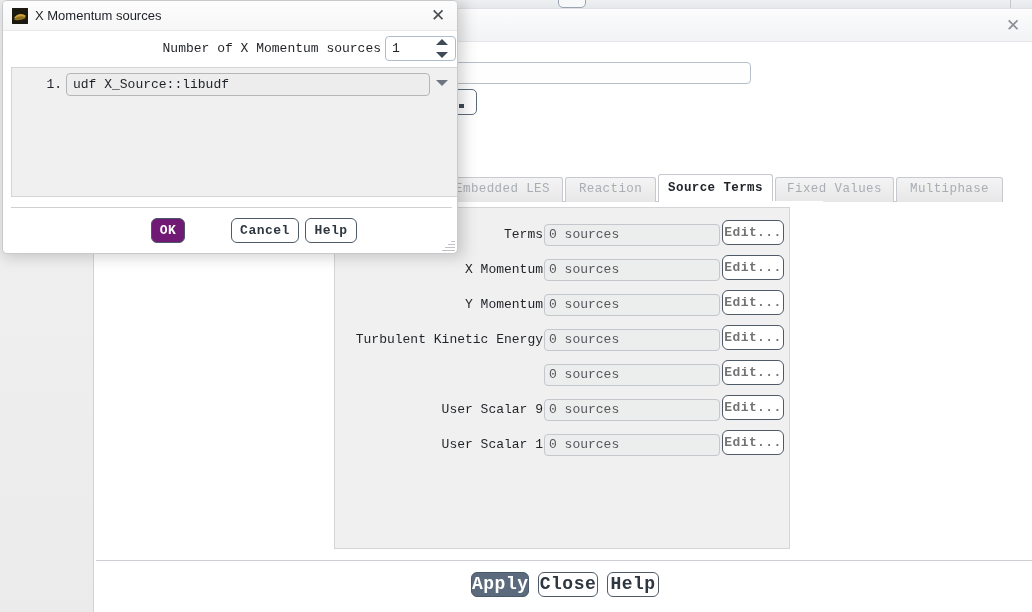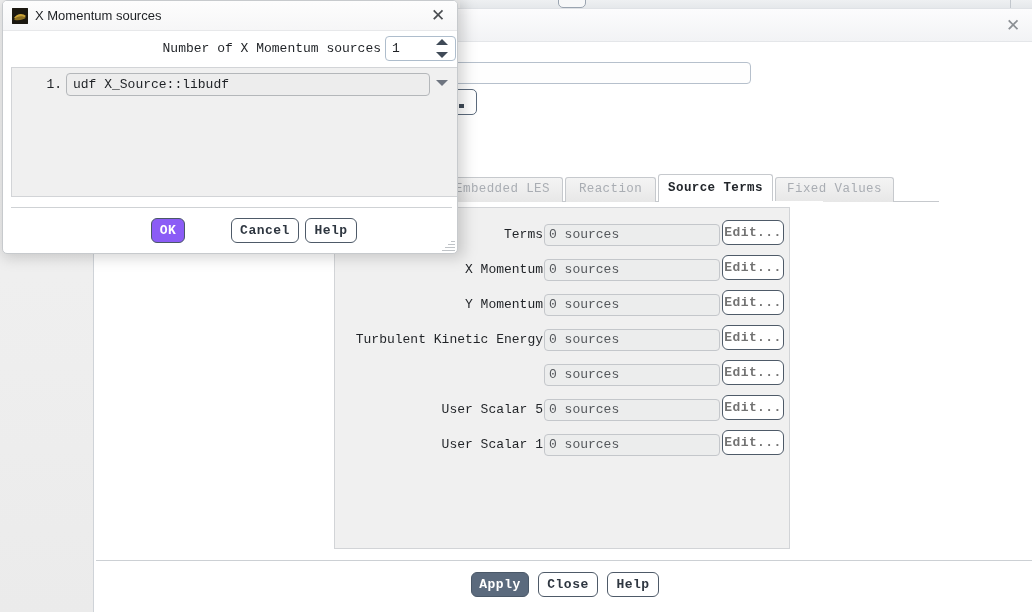--- a/index.html
+++ b/index.html
@@ -217,21 +217,21 @@
     position: absolute;
     left: 96px; top: 561px;
     width: 936px; height: 50px;
   }
   .footer-btn {
     position: absolute;
     top: 11px;
     height: 25px;
     box-sizing: border-box;
     border-radius: 6px;
-    font-size: 13px;
+    font-size: 18px;
     font-weight: bold;
     line-height: 23px;
     text-align: center;
     cursor: pointer;
     letter-spacing: 0.5px;
   }
   .footer-btn.primary {
     background: #5b6a7d;
     border: 1px solid #4a5868;
     color: #ffffff;
@@ -390,21 +390,21 @@
     box-sizing: border-box;
     border-radius: 6px;
     font-size: 13px;
     font-weight: bold;
     line-height: 23px;
     text-align: center;
     cursor: pointer;
     letter-spacing: 0.5px;
   }
   .modal-btn.primary {
-    background: #8b5cf6;
+    background: #701a75;
     border: 1px solid #4a5868;
     color: #ffffff;
   }
   .modal-btn.normal {
     background: #ffffff;
     border: 1px solid #4e5a68;
     color: #2e3640;
     margin-left: 38px;
   }
   #modal-grip {
@@ -441,20 +441,21 @@
   </div>
 </div>
 
 <div id="tab-underline"></div>
 <div id="tabbar">
   <div class="tab mono" style="left:0px;width:90px;">Fan Zone</div>
   <div class="tab mono" style="left:92px;width:121px;">Embedded LES</div>
   <div class="tab mono" style="left:215px;width:91px;">Reaction</div>
   <div class="tab mono active" style="left:308px;width:115px;">Source Terms</div>
   <div class="tab mono" style="left:425px;width:119px;">Fixed Values</div>
+  <div class="tab mono" style="left:546px;width:107px;">Multiphase</div>
 </div>
 <div id="tab-underline-mask"></div>
 
 <div id="source-panel">
 
   <div class="src-row" style="top:16px;">
     <div class="src-label mono">Terms</div>
     <div class="src-field mono">0 sources</div>
     <div class="src-edit mono">Edit...</div>
   </div>
@@ -476,21 +477,21 @@
     <div class="src-field mono">0 sources</div>
     <div class="src-edit mono">Edit...</div>
   </div>
 
   <div class="src-row" style="top:156px;">
     <div class="src-field mono">0 sources</div>
     <div class="src-edit mono">Edit...</div>
   </div>
 
   <div class="src-row" style="top:191px;">
-    <div class="src-label mono">User Scalar 5</div>
+    <div class="src-label mono">User Scalar 9</div>
     <div class="src-field mono">0 sources</div>
     <div class="src-edit mono">Edit...</div>
   </div>
 
   <div class="src-row" style="top:226px;">
     <div class="src-label mono">User Scalar 1</div>
     <div class="src-field mono">0 sources</div>
     <div class="src-edit mono">Edit...</div>
   </div>
 </div>

